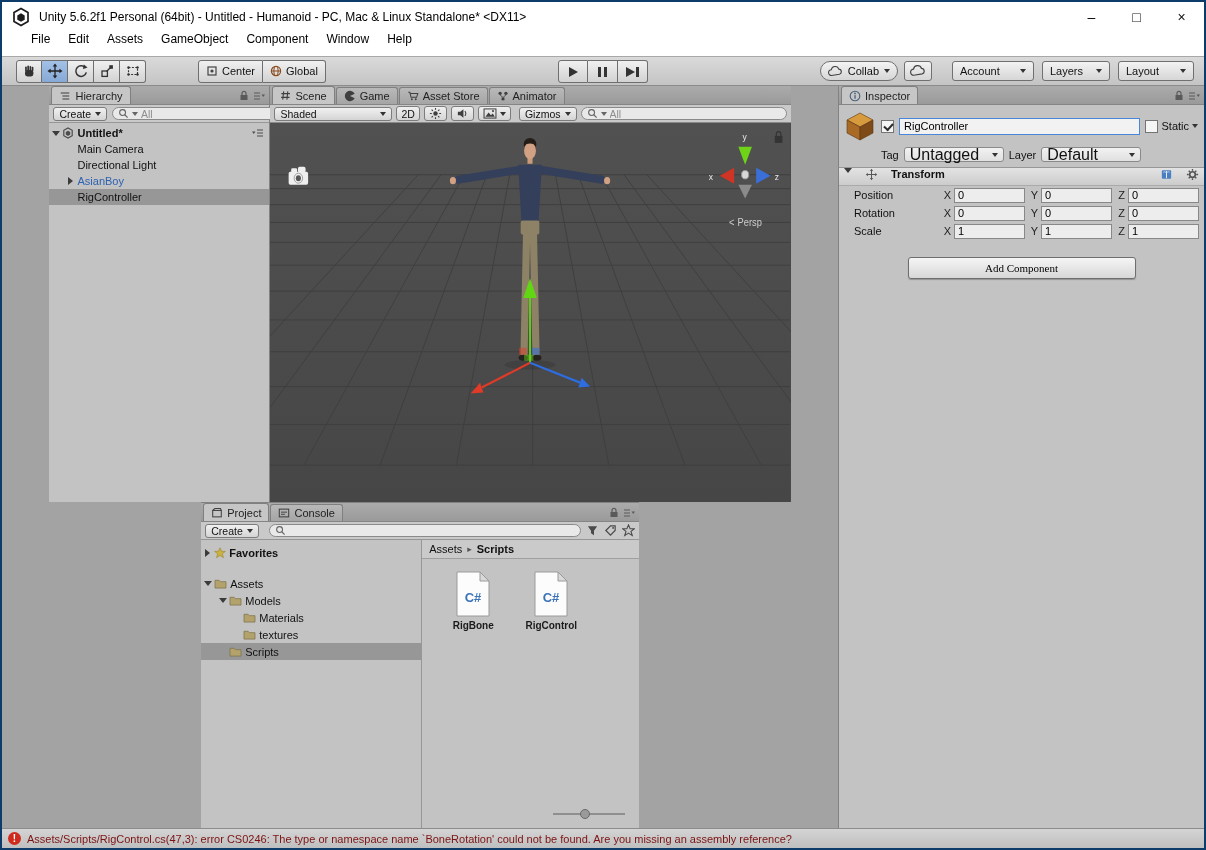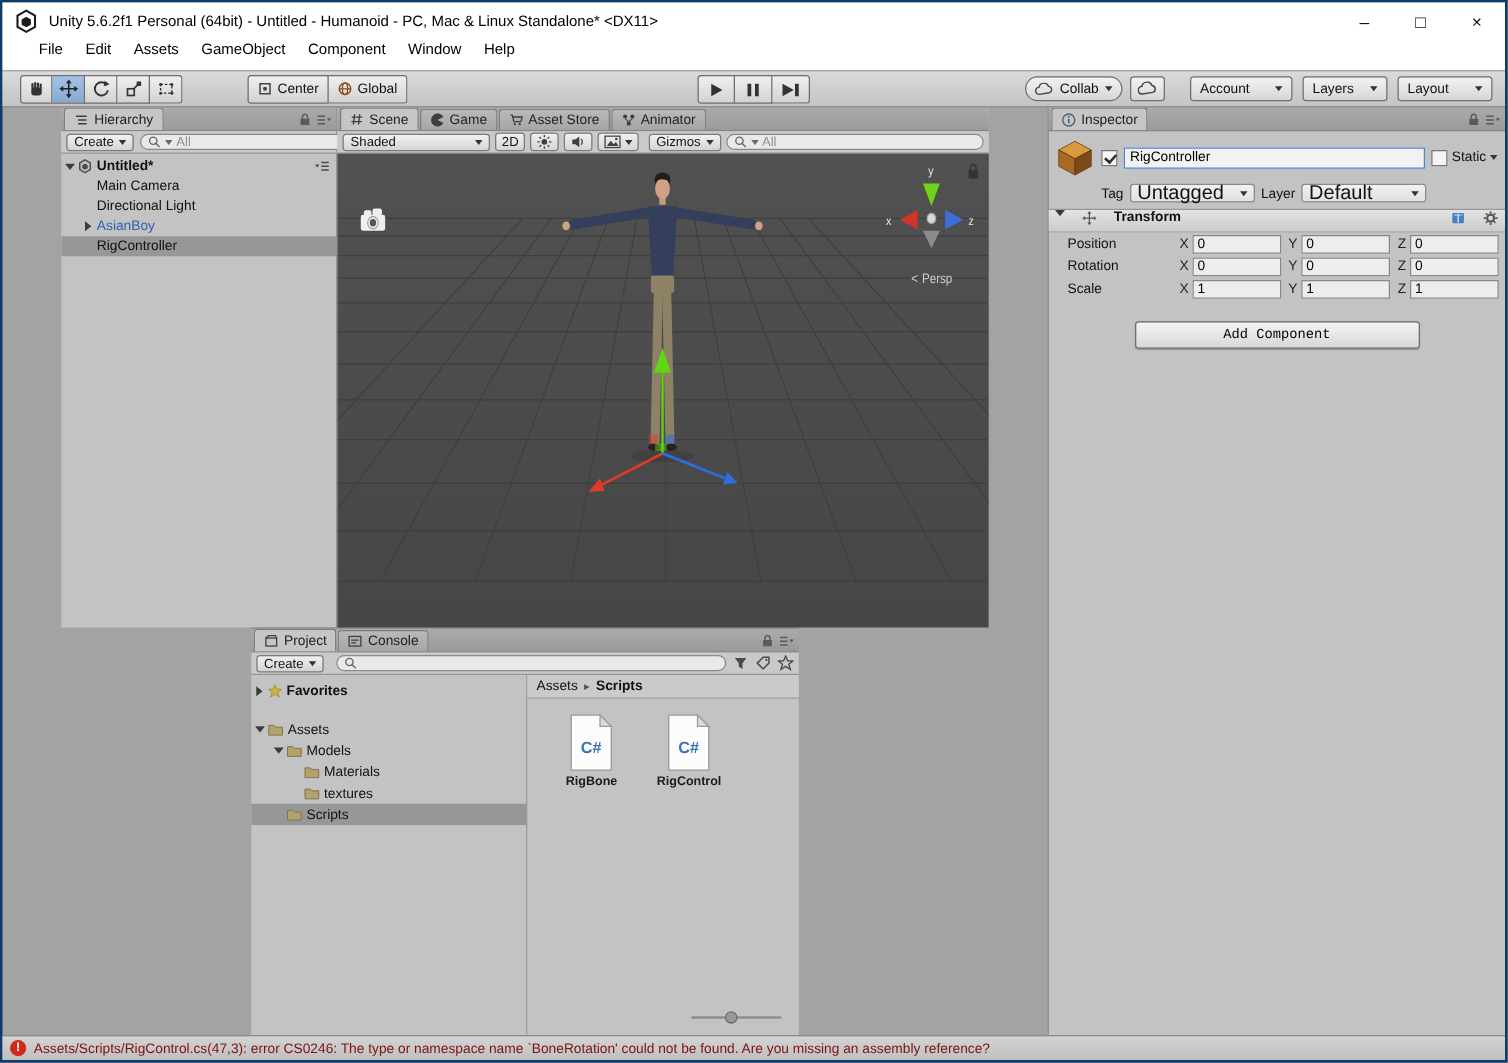--- a/index.html
+++ b/index.html
@@ -90,21 +90,21 @@
   .static-wrap { display:flex; align-items:center; gap:3px; }
   .tag-row { display:flex; align-items:center; gap:5px; padding:2px 6px 5px 42px; }
   .mini-pop { height:15px; display:inline-flex; align-items:center; justify-content:space-between; gap:4px; padding:0 5px; background:linear-gradient(#f2f2f2,#e0e0e0); border:1px solid #8a8a8a; border-radius:3px; font-size:16px; }
   .comp-header { height:19px; background:linear-gradient(#e3e3e3,#cccccc); border-top:1px solid #979797; border-bottom:1px solid #aaaaaa; display:flex; gap:13px; padding:0 5px; }
   .comp-title { font-weight:bold; font-size:11px; }
   .t-row { display:flex; align-items:center; gap:3px; padding:1.5px 5px 1.5px 15px; }
   .t-label { width:84px; flex:0 0 auto; font-size:11px; }
   .axis-l { width:10px; text-align:right; flex:0 0 auto; color:#222; font-size:11px; }
   .t-field { flex:1; min-width:0; height:15px; background:#ededed; border:1px solid #888; font-size:11px; padding:0 3px; outline:none; font-family:"Liberation Sans",sans-serif; }
   .add-row { display:flex; justify-content:center; margin-top:17px; }
-  .add-btn { width:228px; height:22px; background:linear-gradient(#f5f5f5,#d7d7d7); border:1px solid #6e6e6e; border-radius:3px; font-size:11px; font-family:Liberation Mono, monospace; box-shadow:0 1px 1px rgba(0,0,0,.25); }
+  .add-btn { width:228px; height:22px; background:linear-gradient(#f5f5f5,#d7d7d7); border:1px solid #6e6e6e; border-radius:3px; font-size:11px; font-family:Liberation Serif, serif; box-shadow:0 1px 1px rgba(0,0,0,.25); }
 
   
   .project-body { flex:1; display:flex; min-height:0; }
   .ptree { width:221px; border-right:1px solid #979797; padding-top:4px; background:#c3c3c3; }
   .ptree .row { height:17px; }
   .files-pane { flex:1; display:flex; flex-direction:column; background:#c3c3c3; min-width:0; }
   .breadcrumb { height:19px; background:#cacaca; border-bottom:1px solid #9f9f9f; display:flex; align-items:center; padding:0 7px; gap:5px; flex:0 0 auto; }
   .crumb-sep { color:#555; font-size:9px; }
   .files-area { flex:1; position:relative; padding:12px 0 0 22px; display:flex; gap:20px; align-items:flex-start; }
   .file { width:58px; display:flex; flex-direction:column; align-items:center; gap:3px; }

